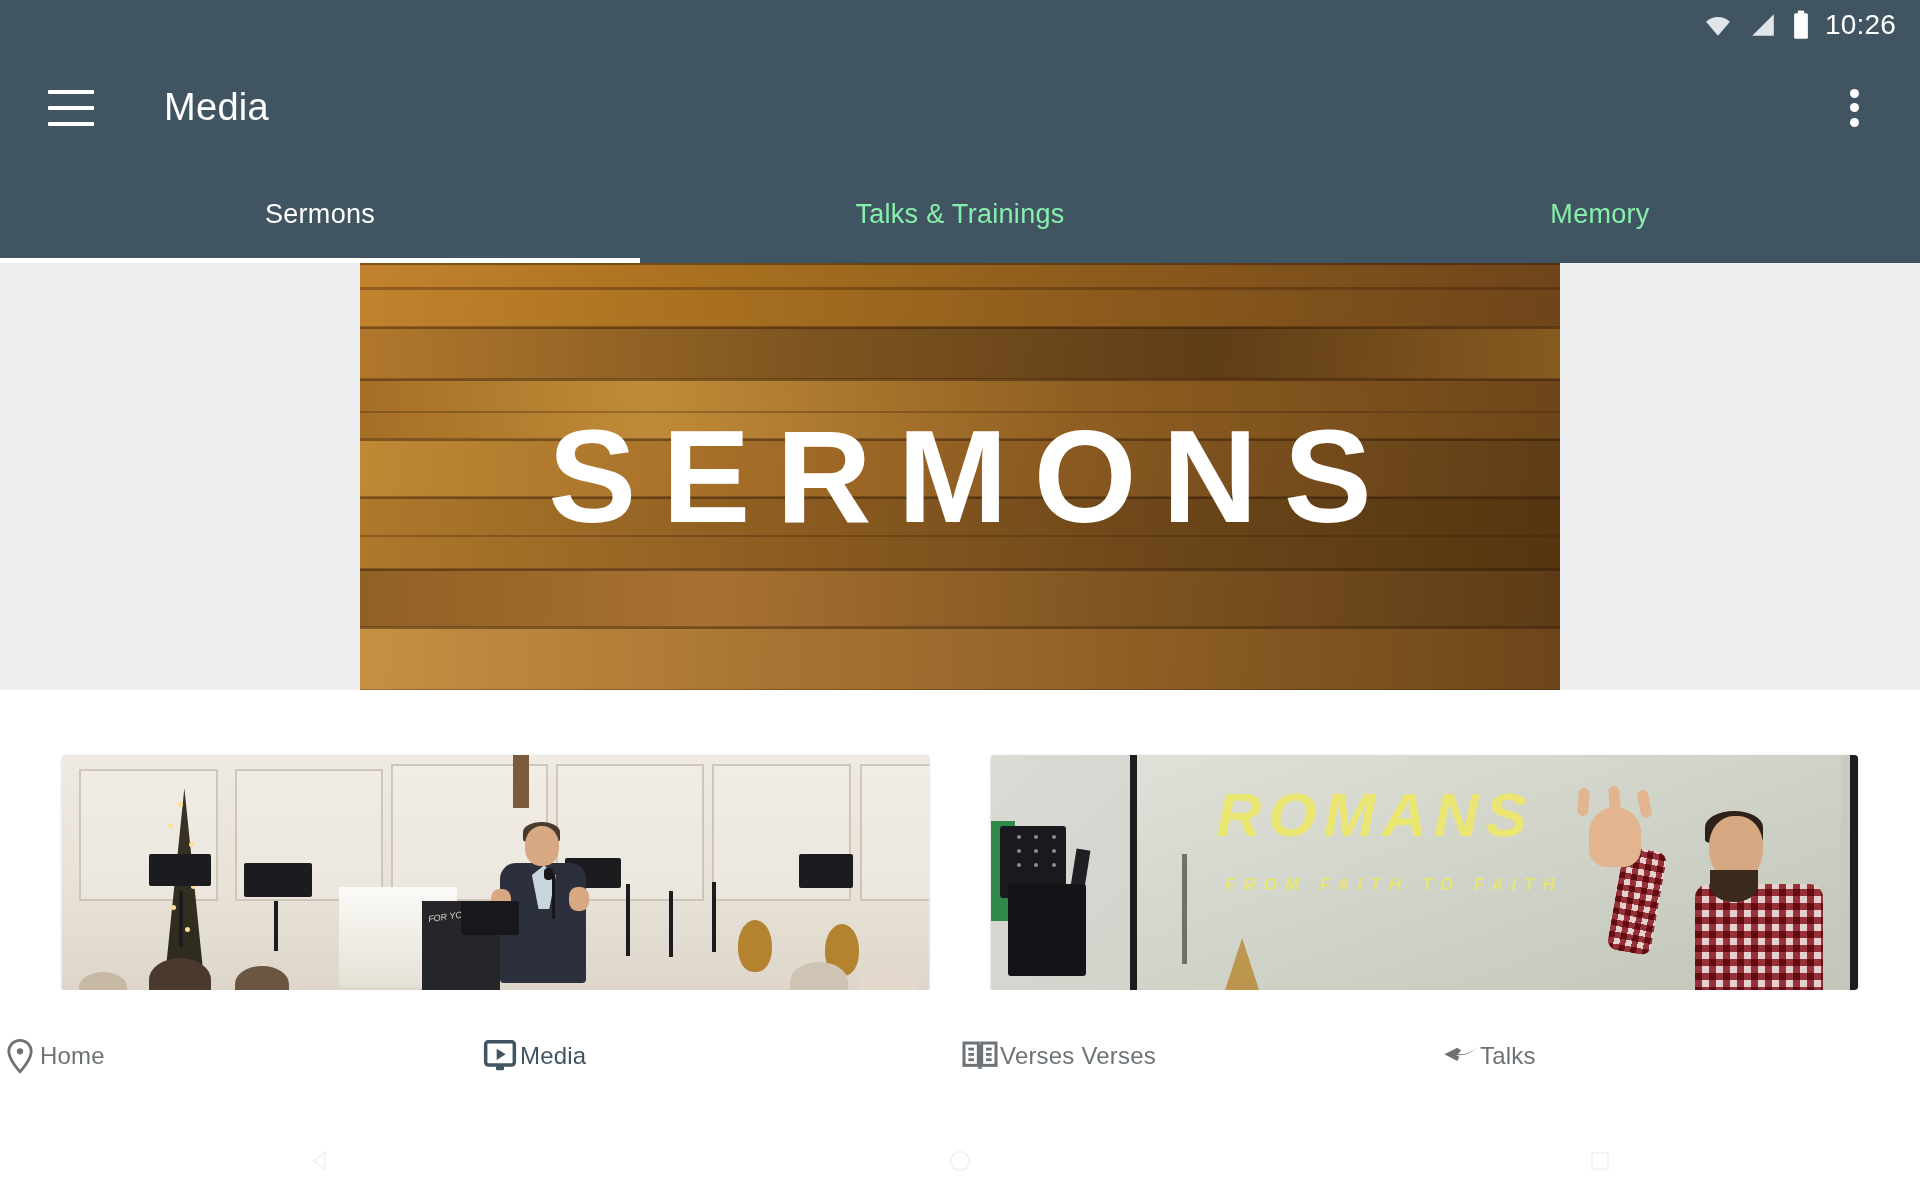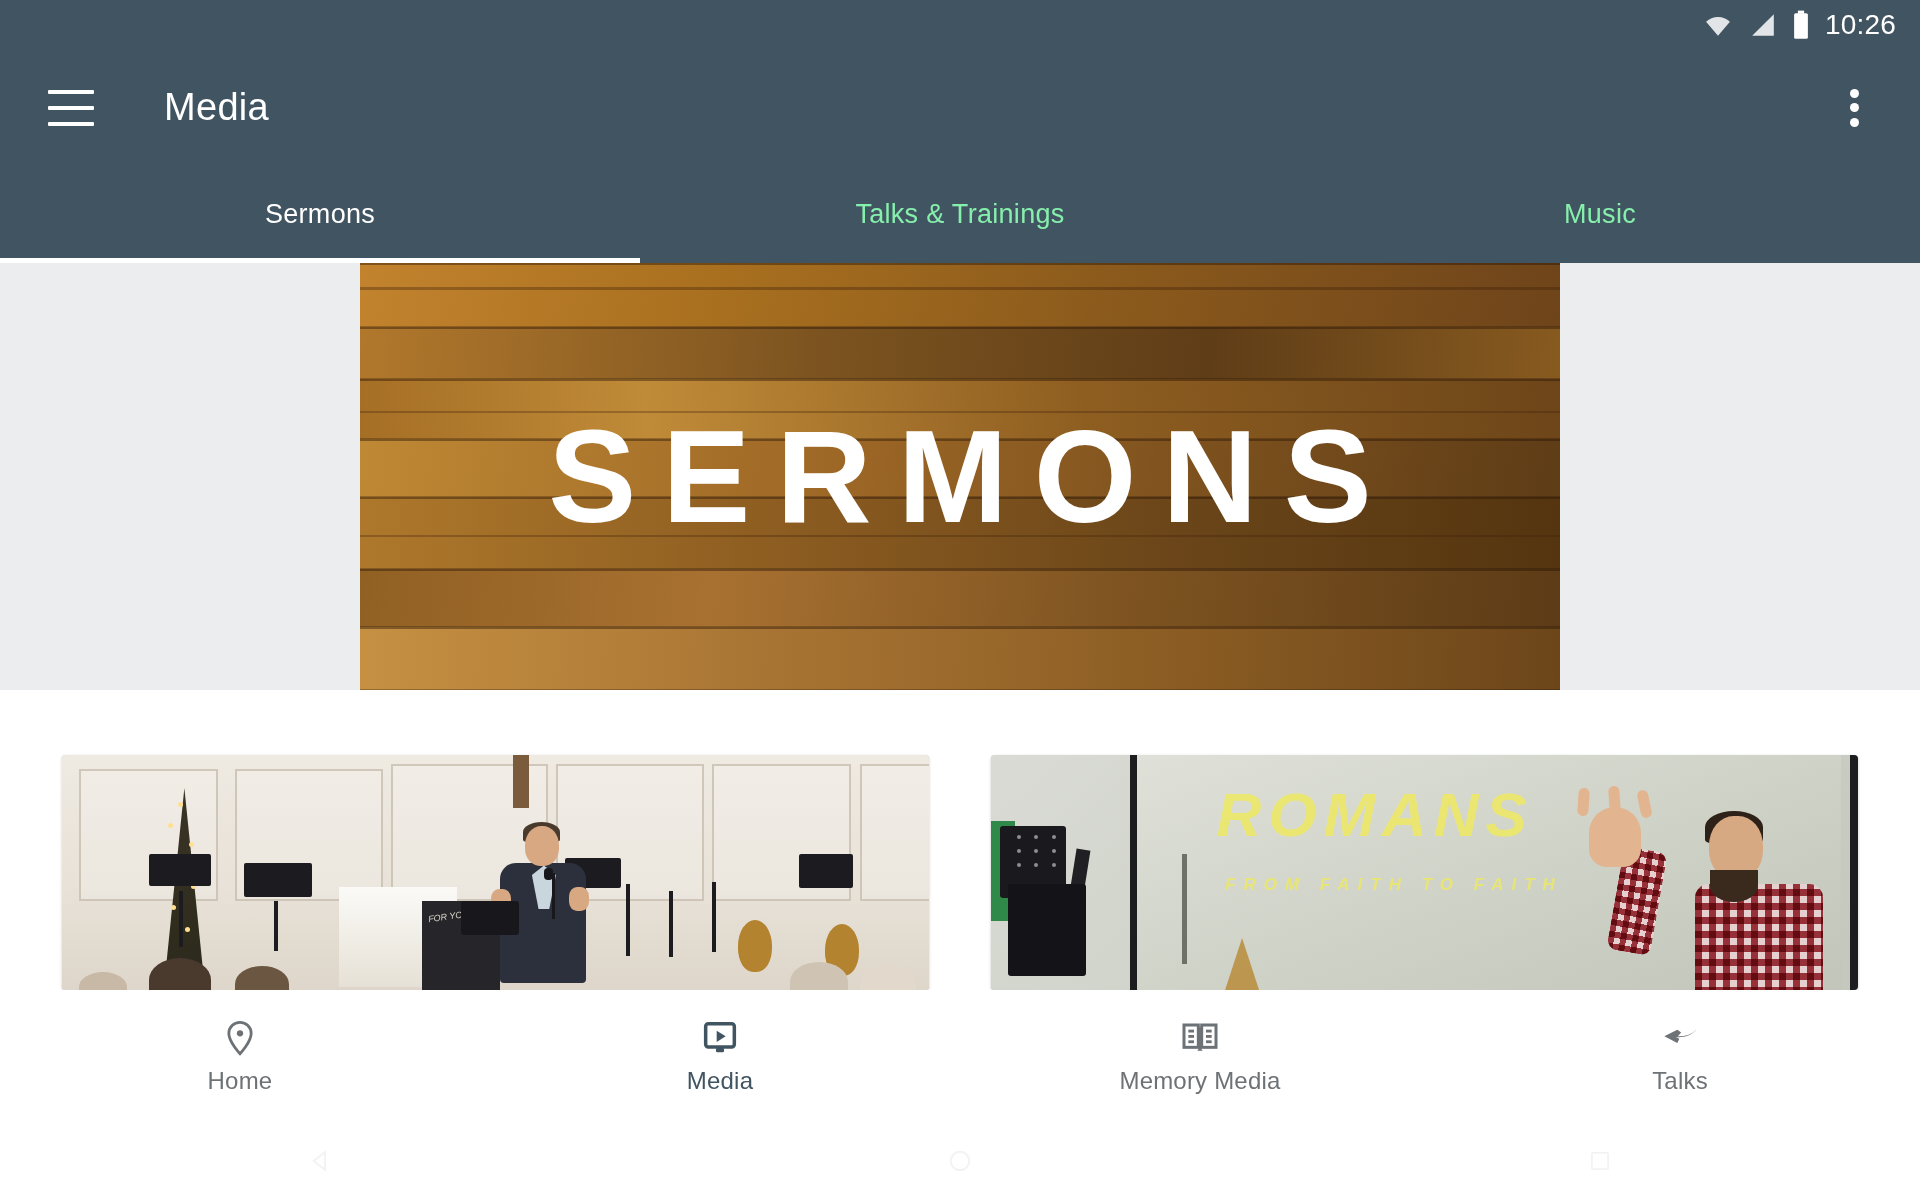--- a/index.html
+++ b/index.html
@@ -231,22 +231,22 @@
   .c2-finger{
     position:absolute; width:11px; height:28px; background:#e2b48f; border-radius:6px;
   }
 
   
   .bottomnav{
     position:absolute; top:990px; left:0; width:1920px; height:132px;
     background:#ffffff; display:flex; align-items:center;
   }
   .nav-item{
-    flex:1; display:flex; flex-direction:column; align-items:center;
-    gap:9px; cursor:pointer;
+    flex:1; display:flex; flex-direction:row; align-items:center;
+    cursor:pointer;
   }
   .nav-label{ font-size:24px; color:#6d7276; letter-spacing:0.2px; }
   .nav-item.active .nav-label{ color:#415461; }
   .nav-icon{ width:40px; height:40px; display:block; }
 
   
   .sysnav{
     position:absolute; top:1122px; left:0; width:1920px; height:78px;
     background:#ffffff; display:flex; align-items:center; justify-content:space-around;
   }
@@ -286,21 +286,21 @@
   </div>
 
   <div class="tabbar">
     <div class="tab active">
       <span class="tab-label">Sermons</span>
     </div>
     <div class="tab">
       <span class="tab-label">Talks &amp; Trainings</span>
     </div>
     <div class="tab">
-      <span class="tab-label">Music</span>
+      <span class="tab-label">Memory</span>
     </div>
   </div>
 
   <div class="hero-band">
     <div class="hero">
       <div class="wood">
         <div class="plank" style="top:0;    height:64px;  background:linear-gradient(100deg,#c4842f,#a9701f 30%,#8b5a1c 62%,#6d431a);"></div>
         <div class="plank" style="top:64px; height:52px;  background:linear-gradient(94deg,#b47a2d,#7d5420 38%,#5f3d17 70%,#8a5c20);"></div>
         <div class="plank" style="top:116px;height:60px;  background:linear-gradient(86deg,#a36c24,#c08b38 25%,#8e5e21 60%,#6b4418);"></div>
         <div class="plank" style="top:176px;height:58px;  background:linear-gradient(98deg,#c08a35,#9d6726 40%,#7a4f1d 72%,#5c3b16);"></div>
@@ -429,21 +429,21 @@
         <rect x="13" y="4.2" width="8.6" height="13.4" fill="none" stroke="#6d7276" stroke-width="1.8"></rect>
         <path d="M11 5.6h2v12.8h-2z" fill="#6d7276"></path>
         <path d="M11.9 17.4l-1.5 2.2h3.2z" fill="#6d7276"></path>
         <rect x="5" y="7" width="3.4" height="1.7" fill="#6d7276"></rect>
         <rect x="5" y="10.2" width="3.4" height="1.7" fill="#6d7276"></rect>
         <rect x="5" y="13.4" width="3.4" height="1.7" fill="#6d7276"></rect>
         <rect x="15.6" y="7" width="3.4" height="1.7" fill="#6d7276"></rect>
         <rect x="15.6" y="10.2" width="3.4" height="1.7" fill="#6d7276"></rect>
         <rect x="15.6" y="13.4" width="3.4" height="1.7" fill="#6d7276"></rect>
       </svg>
-      <span class="nav-label">Memory Media</span>
+      <span class="nav-label">Verses Verses</span>
     </div>
 
     <div class="nav-item">
       <svg class="nav-icon" viewBox="0 0 24 24">
         <path d="M22 6.6c-1.5 1.8-3.2 3-5.3 3.6-1.9.6-3.9.8-6 .7l2-2.2-2.3-1.6L2.6 11l7.8 4 1.2-2.5-2.3-1.1c2.7.3 5.3.1 7.6-.9 2.4-1 4.2-2.4 5.1-3.9z" fill="#6d7276"></path>
       </svg>
       <span class="nav-label">Talks</span>
     </div>
 
   </div>

